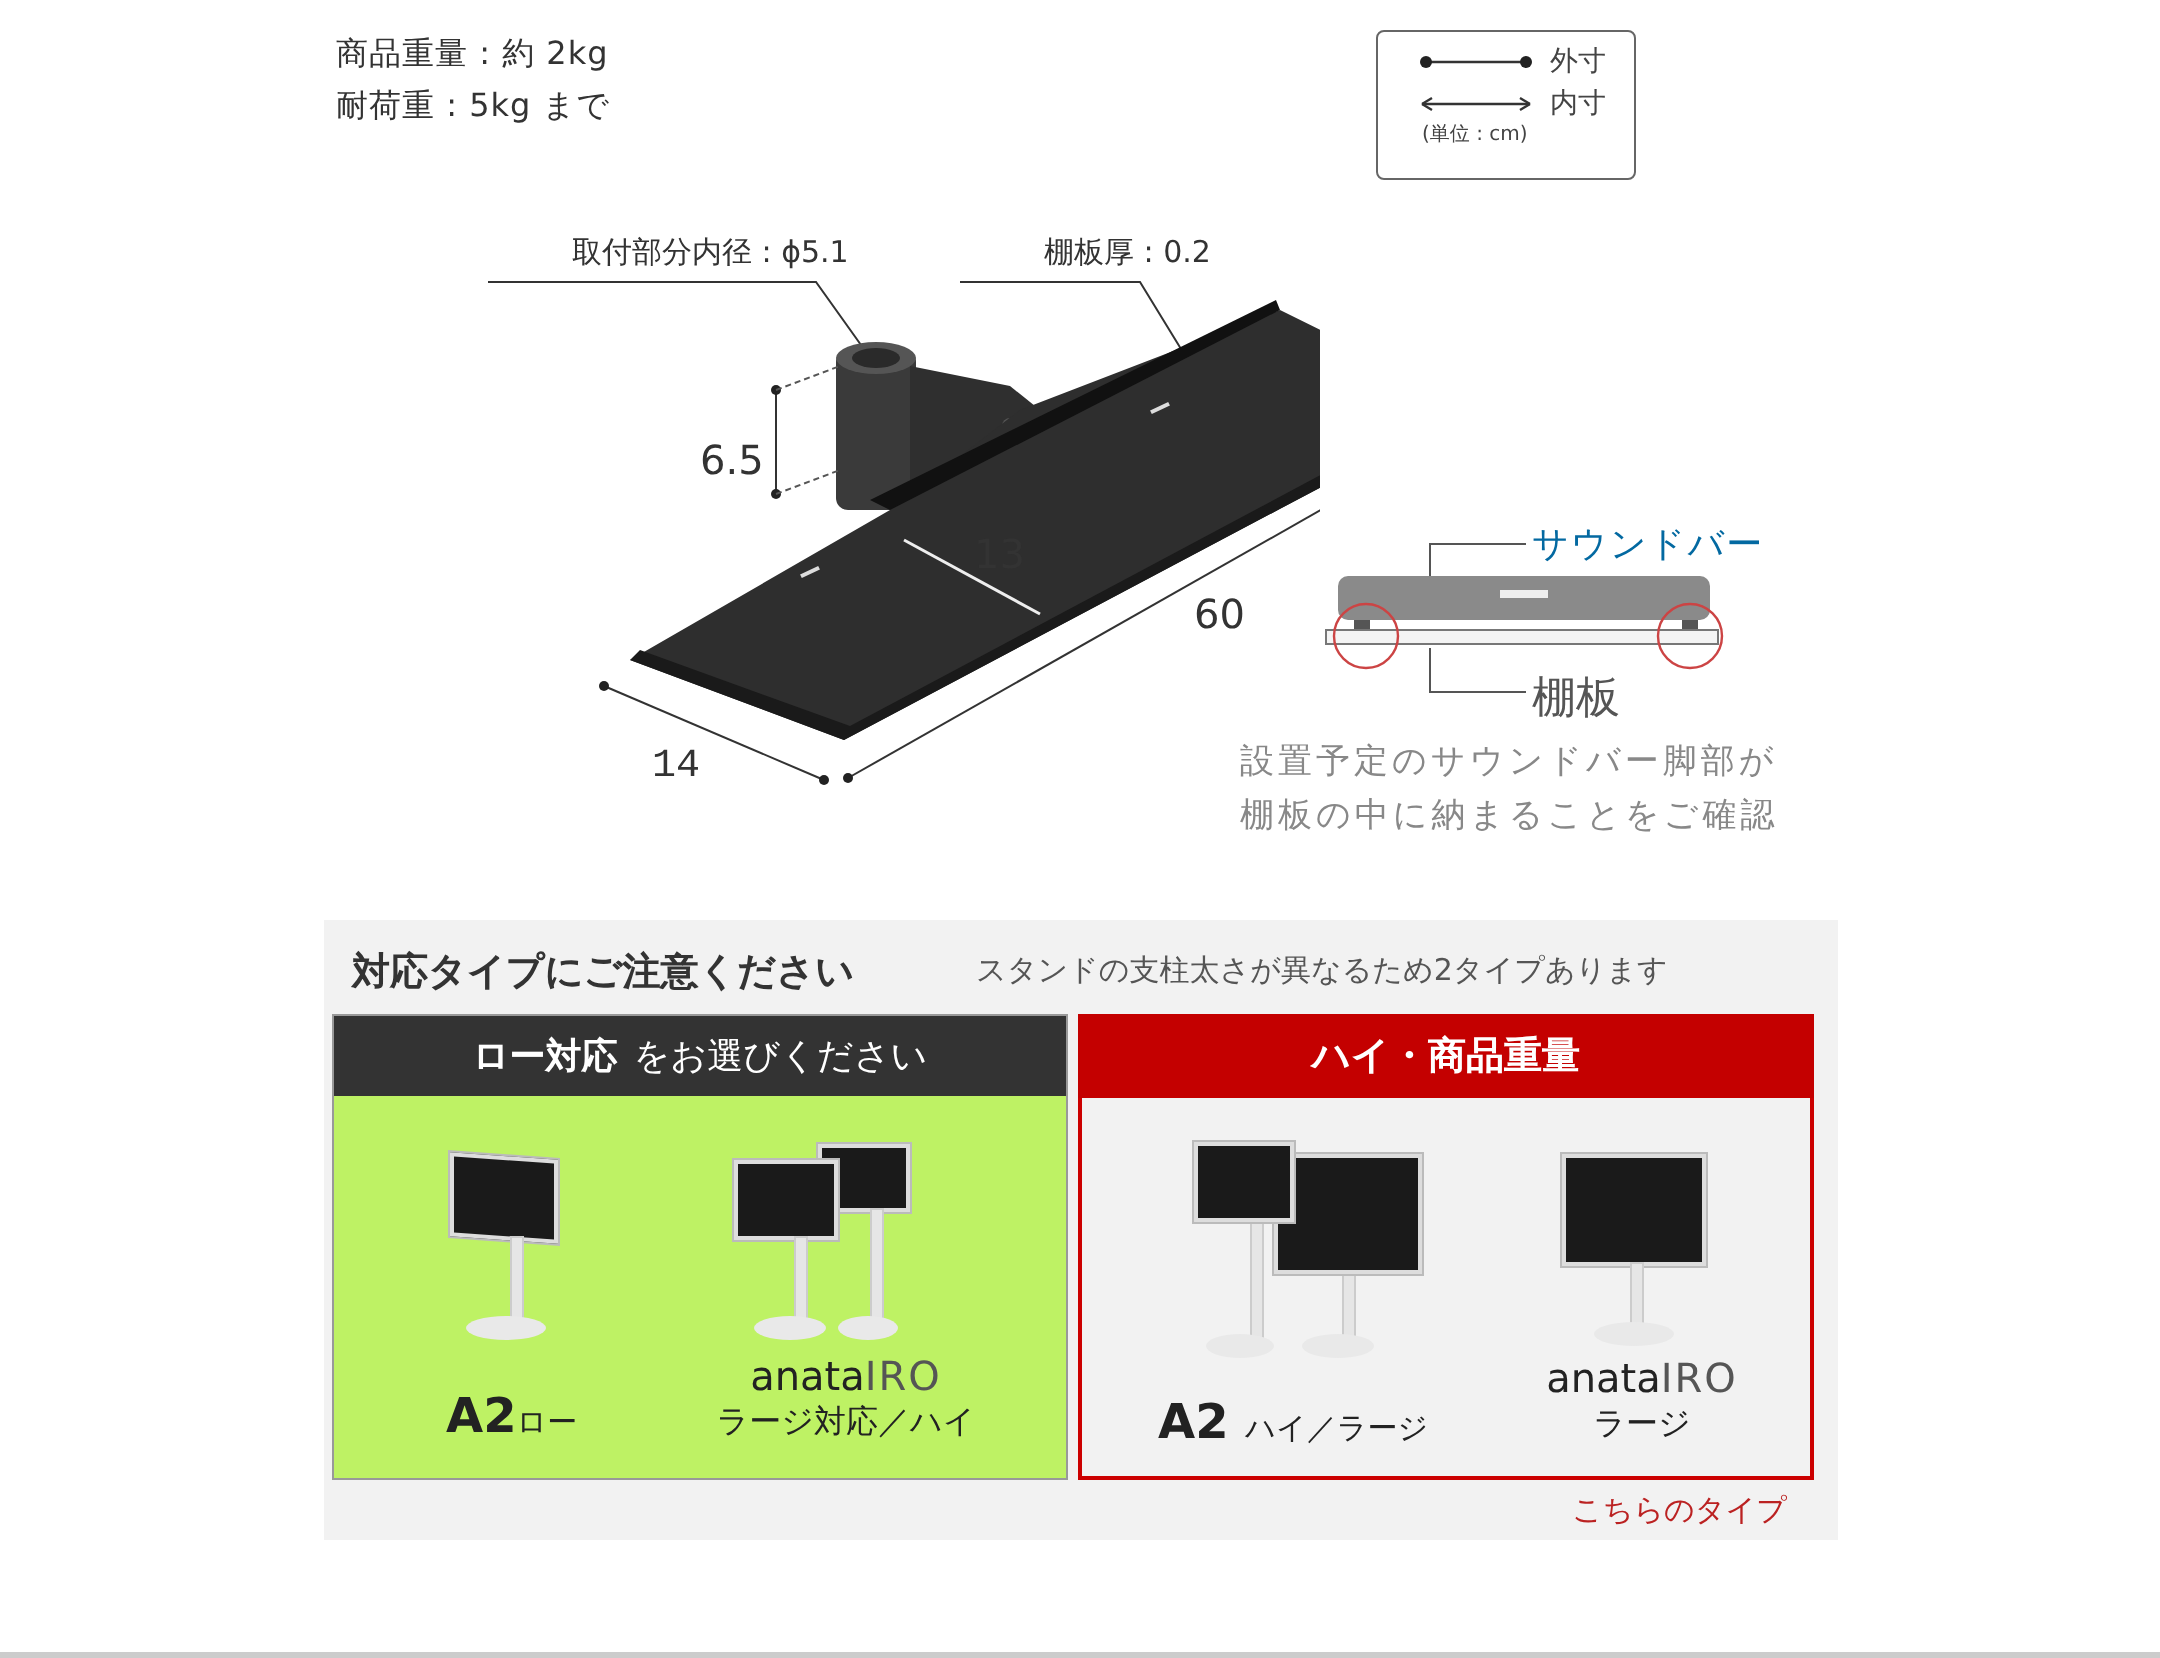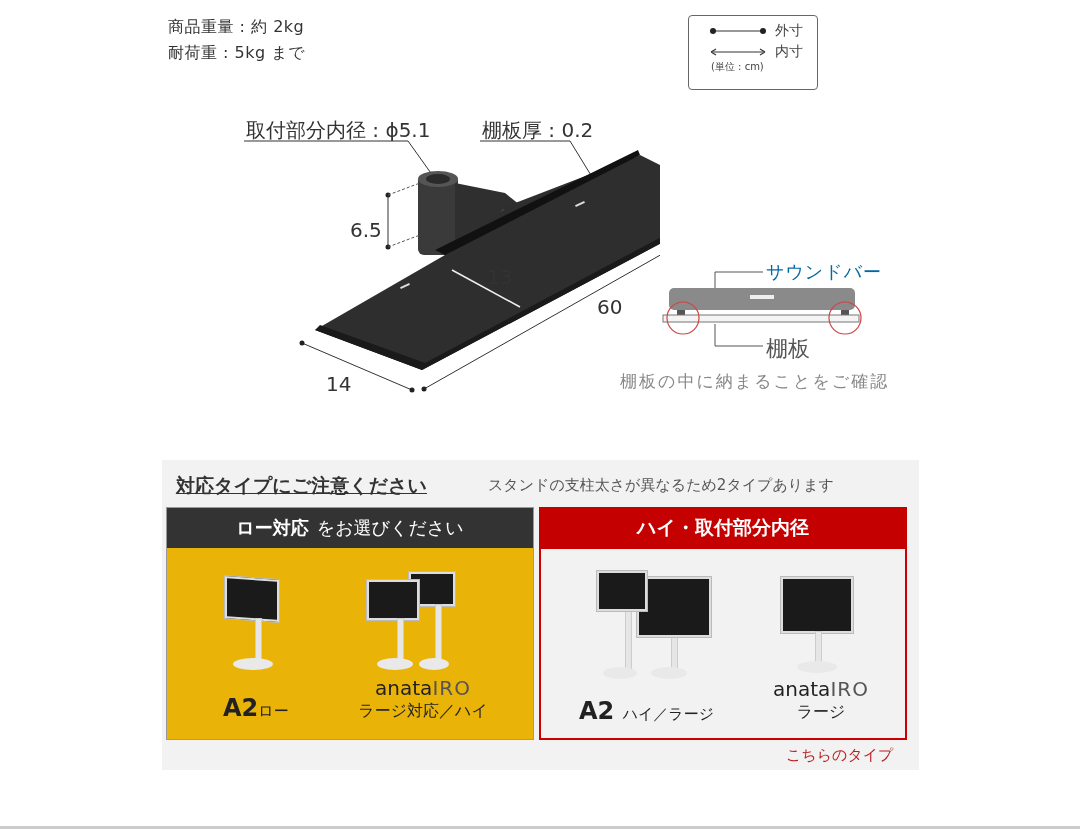--- a/index.html
+++ b/index.html
@@ -3,27 +3,27 @@
 <meta charset="utf-8">
 <style>
   html,body{margin:0;padding:0;}
   body{width:1080px;height:829px;background:#ffffff;position:relative;overflow:hidden;
        font-family:"DejaVu Sans","Liberation Sans",sans-serif;color:#333;}
   .abs{position:absolute;}
   .spec{left:168px;font-size:16px;color:#333;letter-spacing:0.5px;}
   .legend{left:688px;top:15px;width:130px;height:75px;border:1.5px solid #666;border-radius:4px;box-sizing:border-box;font-size:14px;color:#444;}
   .legend .row{position:absolute;left:20px;display:flex;align-items:center;gap:8px;}
   .legend .unit{position:absolute;left:22px;top:44px;font-size:10px;}
-  .lbl{font-size:20px;color:#333;}
+  .lbl{font-size:15px;color:#333;margin-left:40px;}
   .dim{font-size:20px;color:#333;}
   .note{left:620px;top:368px;font-size:17px;line-height:27px;color:#888;letter-spacing:2px;width:300px;}
   .panel{left:162px;top:460px;width:757px;height:310px;background:#f2f2f2;}
-  .panel-head{left:176px;top:473px;font-size:19px;font-weight:bold;color:#333;text-decoration:underline;}
+  .panel-head{left:176px;top:473px;font-size:19px;font-weight:bold;color:#333;}
   .panel-sub{left:488px;top:476px;font-size:15px;color:#555;}
-  .box-low{left:166px;top:507px;width:368px;height:233px;border:1px solid #999;background:#eab308;box-sizing:border-box;}
+  .box-low{left:166px;top:507px;width:368px;height:233px;border:1px solid #999;background:#bef264;box-sizing:border-box;}
   .box-high{left:539px;top:507px;width:368px;height:233px;border:2px solid #c00;background:#f2f2f2;box-sizing:border-box;}
   .bar-low{position:absolute;left:0;top:0;width:100%;height:40px;background:#333;color:#fff;display:flex;align-items:center;justify-content:center;font-size:18px;}
   .bar-high{position:absolute;left:-2px;top:-2px;width:368px;height:42px;background:#c40000;color:#fff;display:flex;align-items:center;justify-content:center;font-size:19px;font-weight:bold;}
   .bar-low b{font-weight:bold;margin-right:8px;}
   .tv-screen{position:absolute;background:#1a1a1a;border:2px solid #ddd;box-shadow:0 0 0 1px #bbb;}
   .tv-pole{position:absolute;width:5px;background:#e6e6e6;border:1px solid #ccc;}
   .tv-base{position:absolute;height:12px;border-radius:50%;background:#e9e9e9;}
   .name-big{position:absolute;font-size:24px;font-weight:bold;color:#222;}
   .name-small{font-size:15px;font-weight:normal;}
   .anata{position:absolute;font-size:20px;color:#222;text-align:center;}
@@ -90,37 +90,38 @@
   <circle cx="62" cy="208" r="2.5" fill="#222"></circle>
     <circle cx="172" cy="255" r="2.5" fill="#222"></circle>
 
   <line x1="184" y1="254" x2="498" y2="76" stroke="#333" stroke-width="1"></line>
   <circle cx="184" cy="254" r="2.5" fill="#222"></circle>
     <circle cx="498" cy="76" r="2.5" fill="#222"></circle>
 </svg>
 <div class="abs dim" style="left:350px;top:218px;">6.5</div>
 <div class="abs dim" style="left:487px;top:265px;">13</div>
 <div class="abs dim" style="left:597px;top:295px;">60</div>
-<div class="abs dim" style="left:326px;top:372px;">14</div>
+<div class="abs dim" style="left:326px;top:372px;font-family:Liberation Mono, monospace;">14</div>
 
 <svg class="abs" style="left:655px;top:258px;" width="210" height="100">
   <path d="M60 44 L60 14 L108 14" stroke="#555" fill="none"></path>
   <path d="M60 66 L60 88 L108 88" stroke="#555" fill="none"></path>
   <rect x="14" y="30" width="186" height="22" rx="5" fill="#8a8a8a"></rect>
   <rect x="95" y="37" width="24" height="4" fill="#eee"></rect>
   <rect x="22" y="52" width="8" height="5" fill="#555"></rect>
   <rect x="186" y="52" width="8" height="5" fill="#555"></rect>
   <rect x="8" y="57" width="196" height="7" fill="#f4f4f4" stroke="#777"></rect>
   <circle cx="28" cy="60" r="16" fill="none" stroke="#c44" stroke-width="1.2"></circle>
   <circle cx="190" cy="60" r="16" fill="none" stroke="#c44" stroke-width="1.2"></circle>
 </svg>
 <div class="abs" style="left:766px;top:260px;font-size:18px;color:#0369a1;letter-spacing:1px;">サウンドバー</div>
 <div class="abs" style="left:766px;top:334px;font-size:22px;color:#555;">棚板</div>
 
 <div class="abs note">
+  <div>設置予定のサウンドバー脚部が</div>
   <div>棚板の中に納まることをご確認</div>
 </div>
 
 <div class="abs panel"></div>
 <div class="abs panel-head">対応タイプにご注意ください</div>
 <div class="abs panel-sub">スタンドの支柱太さが異なるため2タイプあります</div>
 
 <div class="abs box-low">
   <div class="bar-low">
     <b>ロー対応</b>
@@ -144,21 +145,21 @@
     <div class="tv-pole" style="left:230px;top:110px;height:42px;"></div>
     <div class="tv-base" style="left:210px;top:150px;width:36px;"></div>
   </div>
   <div class="anata" style="left:186px;top:168px;width:140px;">
     <span>anata</span><span class="iro">IRO</span>
   </div>
   <div class="sub" style="left:176px;top:193px;width:160px;">ラージ対応／ハイ</div>
 </div>
 
 <div class="abs box-high">
-  <div class="bar-high">ハイ・取付部分内径</div>
+  <div class="bar-high">ハイ・商品重量</div>
 
   <div>
     <div class="tv-pole" style="left:84px;top:100px;height:60px;"></div>
     <div class="tv-base" style="left:62px;top:158px;width:34px;"></div>
     <div class="tv-pole" style="left:130px;top:128px;height:34px;"></div>
     <div class="tv-base" style="left:110px;top:158px;width:36px;"></div>
     <div class="tv-screen" style="left:96px;top:68px;width:70px;height:56px;"></div>
     <div class="tv-screen" style="left:56px;top:62px;width:46px;height:36px;"></div>
   </div>
   <div class="name-big" style="left:38px;top:188px;">

